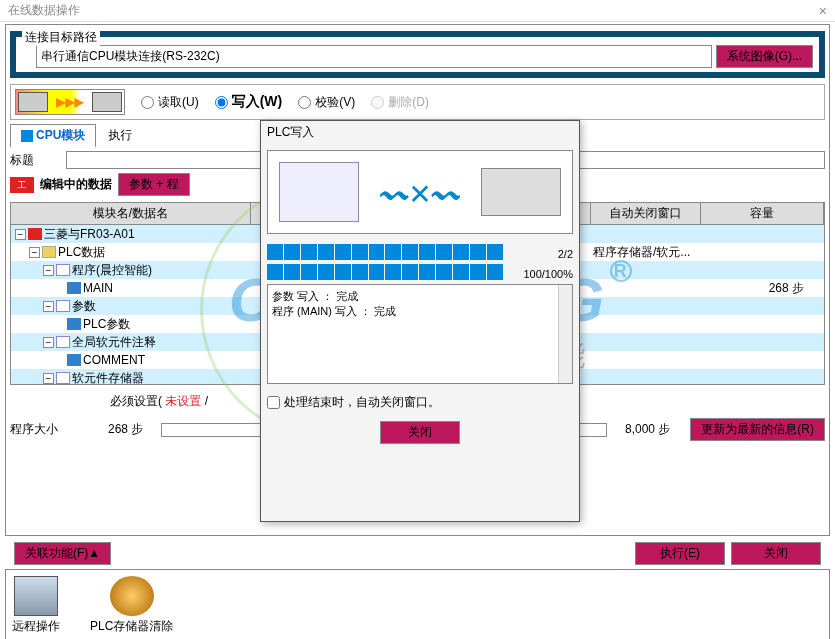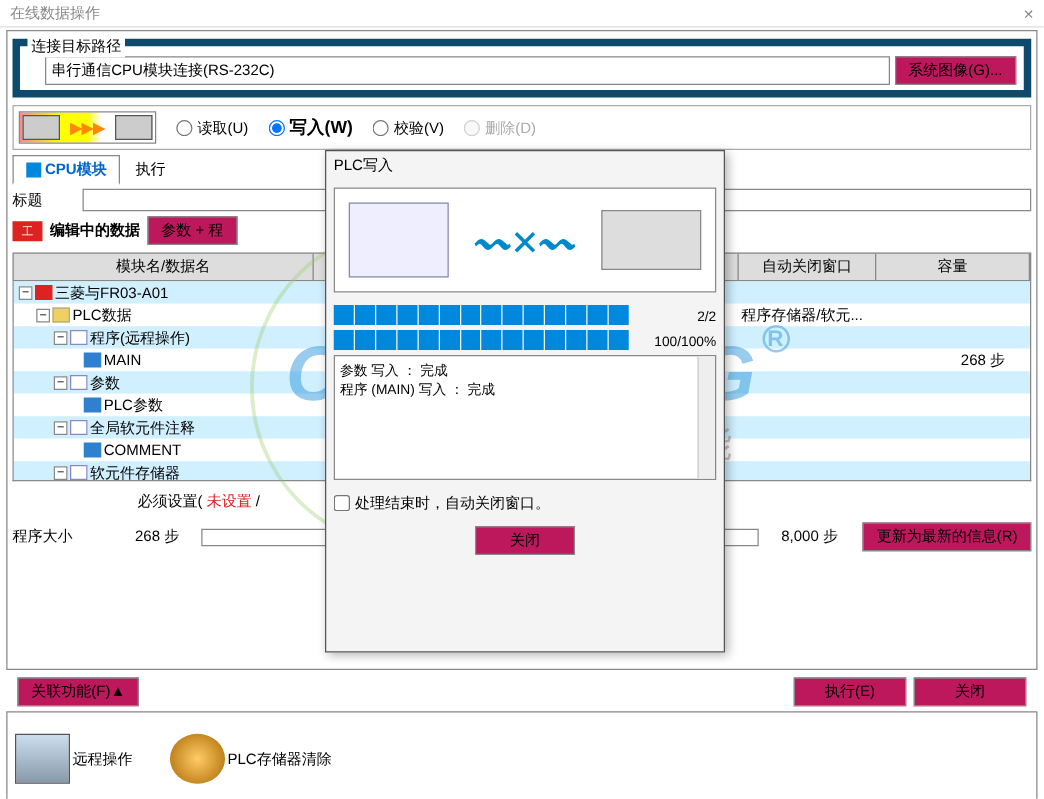--- a/index.html
+++ b/index.html
@@ -45,21 +45,21 @@
 .ni-red { background: #d22; }
 .ni-folder { background: #f0d060; border: 1px solid #aa8; }
 .ni-doc { background: #fff; border: 1px solid #88c; }
 .ni-blue { background: #3080d0; }
 .ind { display: inline-block; }
 .bottom-info { display: flex; align-items: center; gap: 10px; margin-top: 8px; font-size: 12px; }
 .red-txt { color: #d22; }
 .spacer { flex: 1; }
 .footer-row { display: flex; gap: 6px; padding: 4px 14px; align-items: center; }
 .icon-bar { border: 1px solid #888; margin: 0 5px; padding: 6px; display: flex; gap: 30px; height: 76px; }
-.icon-btn { display: flex; flex-direction: row; align-items: center; gap: 2px; cursor: pointer; }
+.icon-btn { display: flex; flex-direction: column; align-items: center; gap: 2px; cursor: pointer; }
 .big-icon { width: 44px; height: 40px; position: relative; }
 .bi-remote { background: linear-gradient(#cde, #89a); border: 1px solid #555; }
 .bi-clock { background: #ddd; border: 1px solid #555; }
 .bi-clear { background: radial-gradient(circle,#fc6,#a60); border-radius: 50%; }
 
 .modal-mask { position: absolute; left: 0; top: 0; width: 835px; height: 639px; pointer-events: none; }
 .modal { position: absolute; left: 260px; top: 120px; width: 320px; height: 402px; background: #f4f4f4; border: 1px solid #555; box-shadow: 2px 2px 8px rgba(0,0,0,.3); pointer-events: auto; }
 .modal-title { padding: 3px 6px; font-size: 12px; }
 .modal-body { padding: 6px; }
 .transfer-img { border: 1px solid #888; background: #fff; height: 84px; margin-bottom: 10px; position: relative; display: flex; align-items: center; justify-content: space-around; }
@@ -167,21 +167,21 @@
         </div>
         <div class="tc2"></div>
         <div class="tc3">程序存储器/软元...</div>
         <div class="tc4"></div>
       </div>
     <div class="tree-row even">
         <div class="tl">
           <span class="ind" style="width:28px"></span>
           <span class="expander">−</span>
           <span class="node-icon ni-doc"></span>
-          <span>程序(远程操作)</span>
+          <span>程序(晨控智能)</span>
         </div>
         <div class="tc2"></div>
         <div class="tc3"></div>
         <div class="tc4"></div>
       </div>
     <div class="tree-row odd">
         <div class="tl">
           <span class="ind" style="width:52px"></span>
           <span class="node-icon ni-blue"></span>
           <span>MAIN</span>

